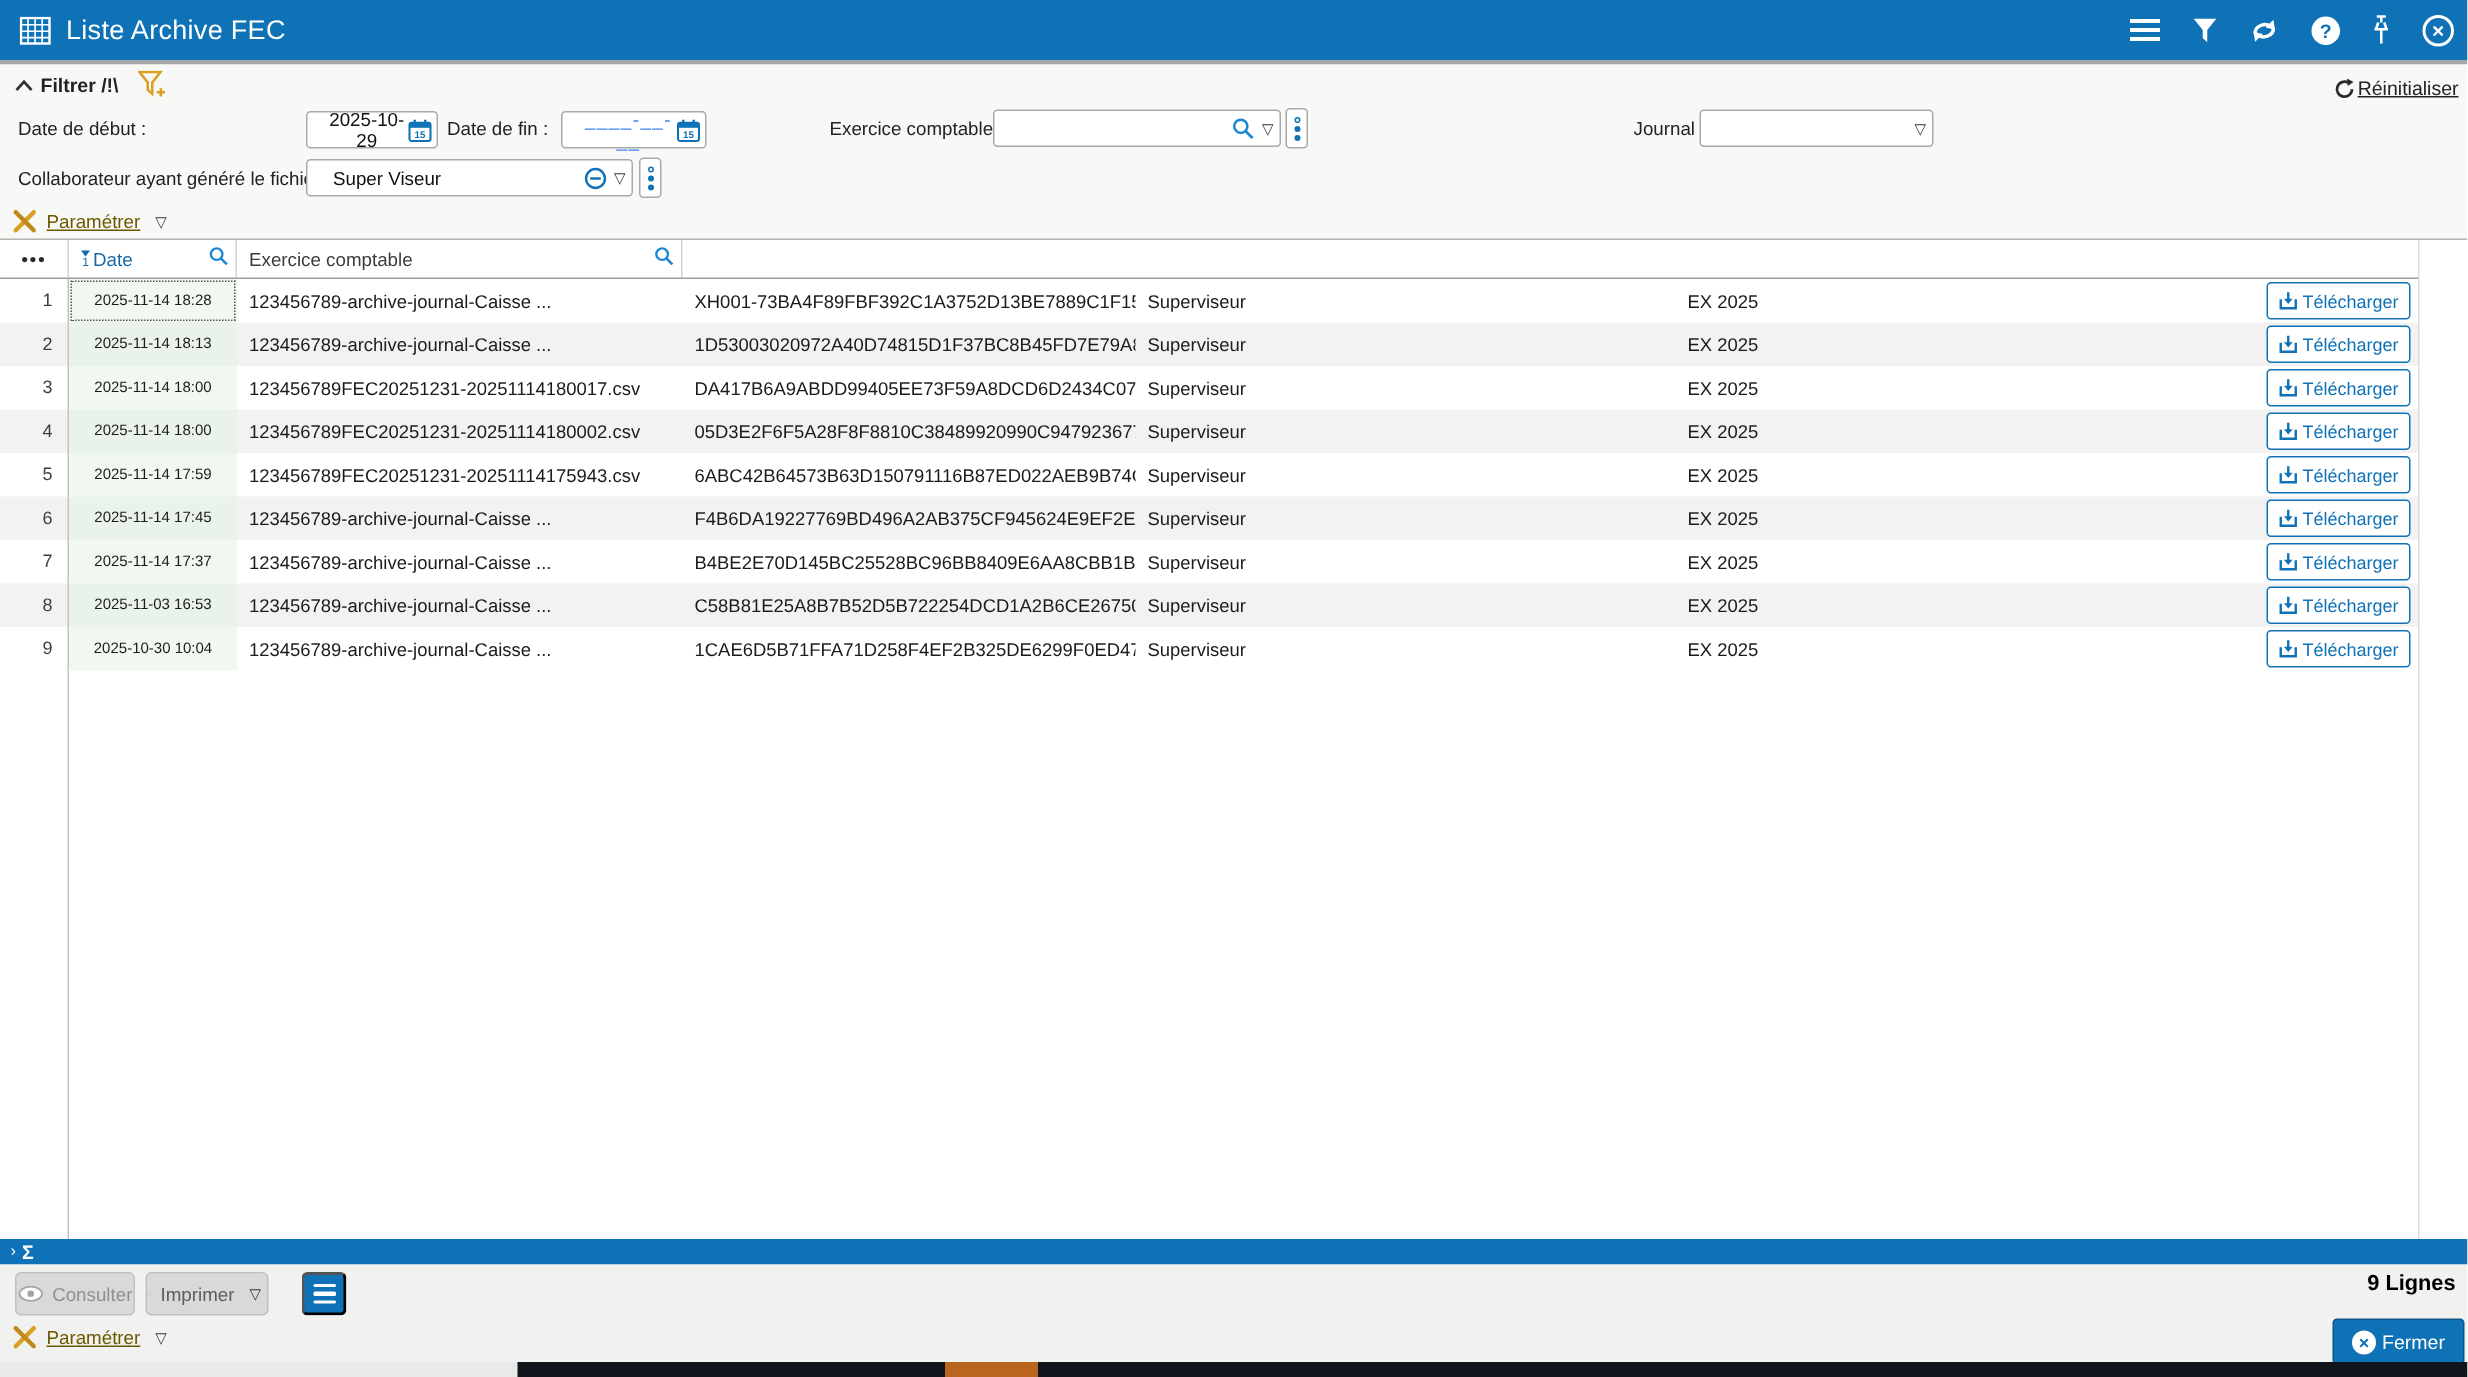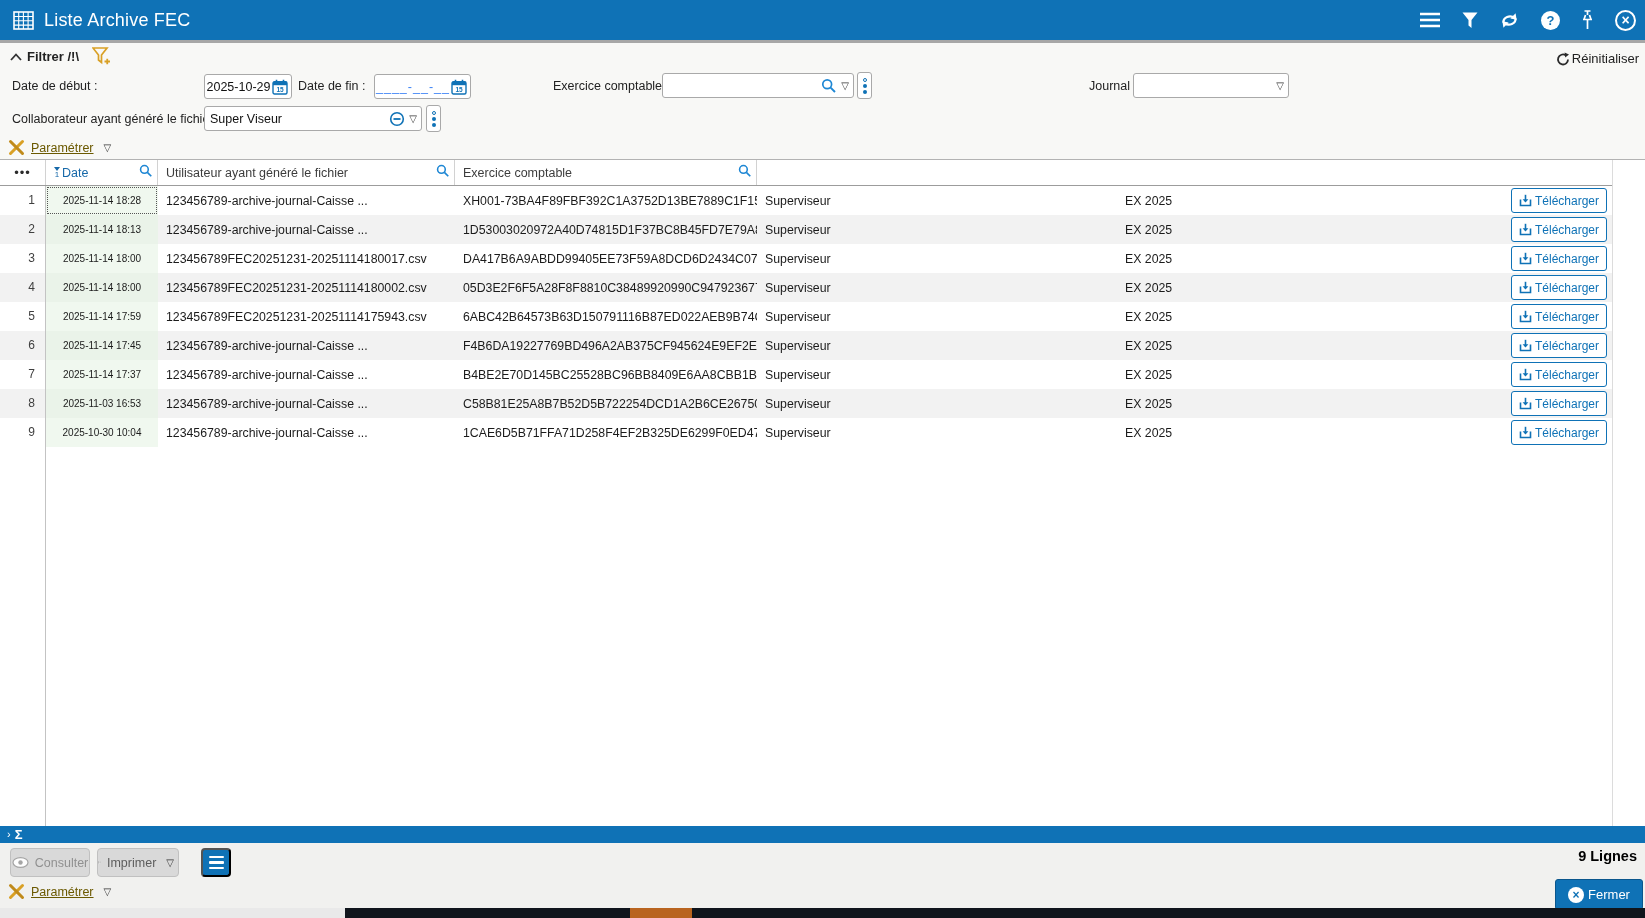--- a/index.html
+++ b/index.html
@@ -14,24 +14,24 @@
   .tb-right { margin-left:auto; display:flex; align-items:center; gap:21px; margin-right:9px; }
   .tb-btn { display:flex; align-items:center; justify-content:center; cursor:pointer; }
   .help-circle { width:19px; height:19px; border-radius:50%; background:#fff; color:#0F72B6; font-weight:bold; font-size:13px; display:flex; align-items:center; justify-content:center; }
   .close-circle { width:21px; height:21px; border:2px solid #fff; border-radius:50%; color:#fff; font-weight:bold; font-size:14px; display:flex; align-items:center; justify-content:center; line-height:1; }
   .titlebar-shadow { left:0; top:40px; width:1645px; height:3px; background:#a7a7a7; }
 
   
   .filter-panel { left:0; top:43px; width:1645px; height:117px; background:#f8f8f6; border-bottom:1px solid #b3b3b3; }
   .fp-header { left:10px; top:6px; display:flex; align-items:center; gap:5px; font-size:13px; font-weight:bold; color:#222; }
   .funnel-gold { left:92px; top:4px; }
-  .reset-link { top:8px; right:6px; display:flex; align-items:center; gap:2px; font-size:13px; color:#222; cursor:pointer; }
+  .reset-link { top:8px; right:6px; display:flex; align-items:center; gap:2px; font-size:13px; color:#222; cursor:pointer;text-decoration:underline; }
   .flabel { font-size:12.5px; color:#222; line-height:24px; white-space:nowrap; }
   .inp { height:25px; background:#fff; border:1px solid #a9a9a9; border-radius:3px; display:flex; align-items:center; font-size:12.5px; color:#111; }
-  .inp .grow { flex:1; }
+  .inp .grow { flex:1;margin-left:12px; }
   .masked { color:#3b82f6; letter-spacing:1px; }
   .dots-btn { width:15px; height:27px; border:1px solid #a9a9a9; border-radius:3px; background:#fff; display:flex; flex-direction:column; align-items:center; justify-content:center; gap:2px; cursor:pointer; }
   .dot { width:4px; height:4px; border-radius:50%; background:#0F72B6; }
   .dot.hollow { background:#fff; border:1px solid #0F72B6; }
   .caret { font-size:10px; color:#333; padding:0 4px; }
   .param-link { display:flex; align-items:center; gap:6px; font-size:12.5px; cursor:pointer; }
   .param-link .txt { color:#6b5900; text-decoration:underline; }
 
   
   .grid-cols { display:grid; grid-template-columns:46px 112px 297px 302px 360px 320px 175px; }
@@ -225,28 +225,20 @@
       <span class="sort-num">1</span>
     </span>
     <span class="th-date-label">Date</span>
     <span class="grow"></span>
     <span><svg width="14" height="14" viewBox="0 0 16 16">
           <circle cx="6.2" cy="6.2" r="4.4" fill="none" stroke="#1e87d4" stroke-width="1.8"></circle>
           <path d="M9.6 9.6 L14 14" stroke="#1e87d4" stroke-width="2"></path>
         </svg></span>
   </div>
   <div class="th">
-    <span>Utilisateur ayant généré le fichier</span>
-    <span class="grow"></span>
-    <span><svg width="14" height="14" viewBox="0 0 16 16">
-          <circle cx="6.2" cy="6.2" r="4.4" fill="none" stroke="#1e87d4" stroke-width="1.8"></circle>
-          <path d="M9.6 9.6 L14 14" stroke="#1e87d4" stroke-width="2"></path>
-        </svg></span>
-  </div>
-  <div class="th">
     <span>Exercice comptable</span>
     <span class="grow"></span>
     <span><svg width="14" height="14" viewBox="0 0 16 16">
           <circle cx="6.2" cy="6.2" r="4.4" fill="none" stroke="#1e87d4" stroke-width="1.8"></circle>
           <path d="M9.6 9.6 L14 14" stroke="#1e87d4" stroke-width="2"></path>
         </svg></span>
   </div>
   <div class="th"></div>
 </div>
 

